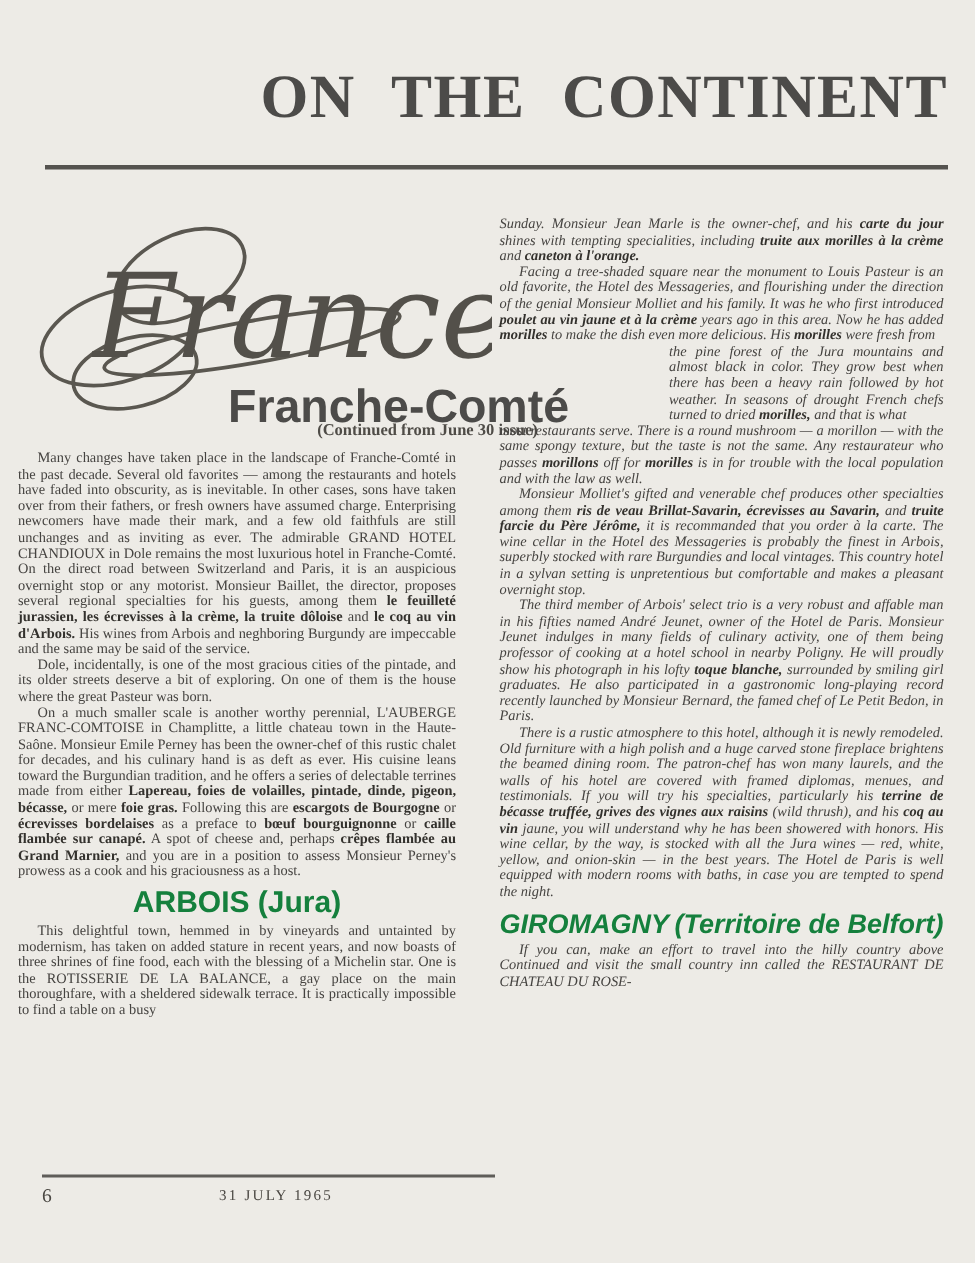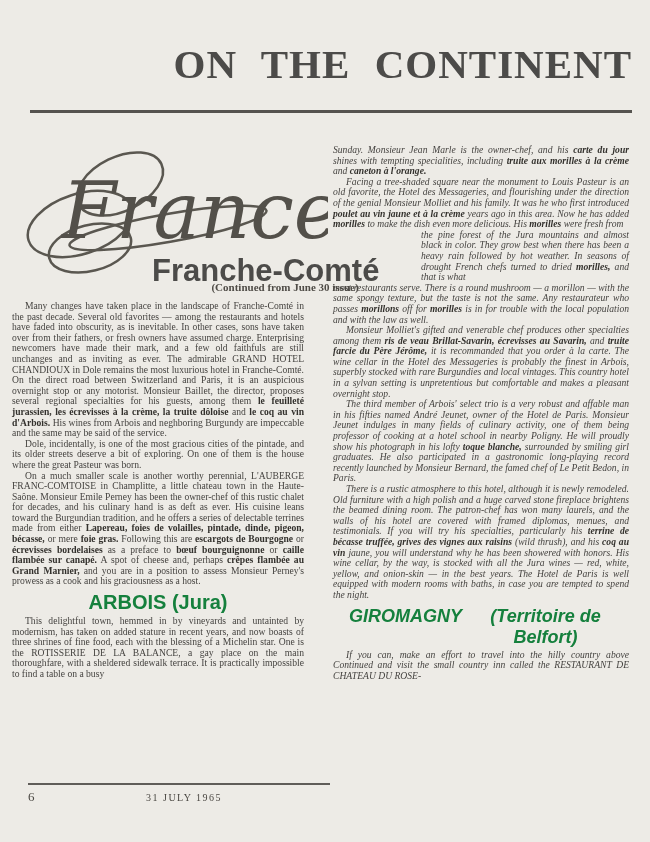--- a/index.html
+++ b/index.html
@@ -36,31 +36,31 @@
     text-align: center;
     font-weight: bold; font-size: 11px;
     color: #4f4c47;
   }
   
   .col { position: absolute; text-align: justify; font-size: 9.6px; line-height: 10.6px; }
   .col-left  { left: 12px;  top: 301px; width: 292px; }
   .col-right { left: 333px; top: 145px; width: 296px; font-style: italic; }
   .col p { margin: 0; text-indent: 13px; }
   .col p.nocont { text-indent: 0; }
-  .col p.indented { margin-left: 88px; text-indent: 0; }
+  .col p.indented { margin-left: 113px; text-indent: 0; }
   .col b { color: #33312d; }
   .h2 {
     font-family: "Liberation Sans", sans-serif;
     font-weight: bold; color: #15803d;
     text-align: center; font-size: 20px; line-height: 22px;
     margin: 4px 0 3px 0; text-indent: 0;
   }
   .h2.split {
     display: flex; justify-content: space-between; align-items: baseline;
-    font-size: 18px; line-height: 21px; margin: 5px 0 2px 16px;
+    font-size: 18px; line-height: 21px; margin: 5px 0 2px 0;
   }
   
   .footer-rule {
     position: absolute; left: 28px; top: 783px; width: 302px;
     height: 2px; background: #5f5d59;
   }
   .footer-page-num {
     position: absolute; left: 28px; top: 789px;
     font-size: 13px; color: #4a4742;
   }

